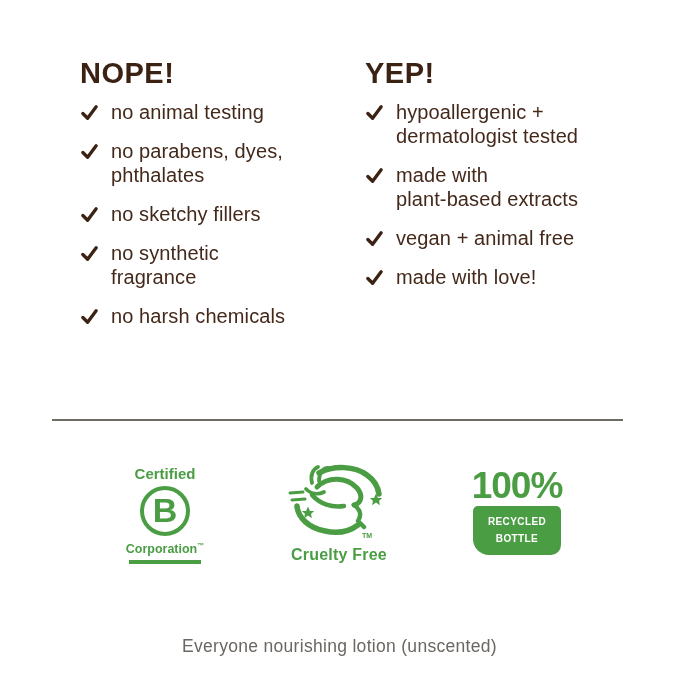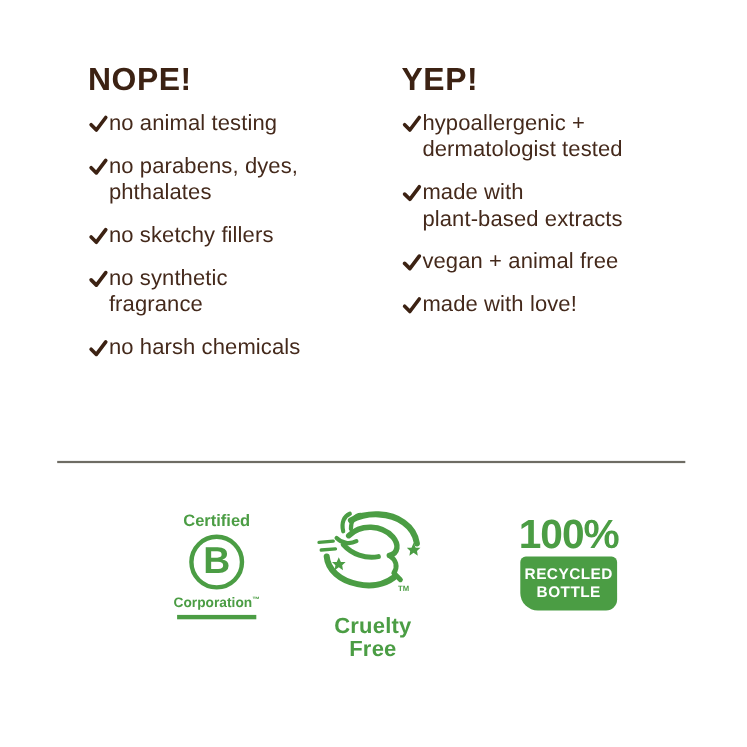--- a/index.html
+++ b/index.html
@@ -14,51 +14,51 @@
   body{font-family:"Liberation Sans","DejaVu Sans",sans-serif;}
   .panel{position:relative;width:679px;height:679px;background:#ffffff;overflow:hidden;}
 
   
   .col{position:absolute;top:56px;}
   .col-nope{left:80px;width:240px;}
   .col-yep{left:365px;width:270px;}
   .col-header{font-size:29px;font-weight:800;letter-spacing:.5px;line-height:34px;
     color:var(--header-brown);margin-bottom:10px;}
   ul.check-list{list-style:none;}
-  ul.check-list li{display:flex;align-items:flex-start;gap:0;margin-bottom:15px;}
+  ul.check-list li{display:flex;align-items:flex-start;gap:12px;margin-bottom:15px;}
   .check{width:19px;height:19px;flex:none;margin-top:3px;color:var(--header-brown);}
   .item-label{font-size:20px;line-height:24px;letter-spacing:.1px;color:var(--text-brown);
     white-space:pre-line;}
 
   
   .divider{position:absolute;left:52px;top:419px;width:571px;height:2px;
     background:var(--divider-gray);}
 
   
   .badge{position:absolute;text-align:center;color:var(--logo-green);}
-  .badge-bcorp{left:121px;top:466px;width:88px;margin-left:32px;}
+  .badge-bcorp{left:121px;top:466px;width:88px;}
   .bcorp-certified{font-size:15px;line-height:16px;font-weight:bold;}
   .bcorp-circle{width:50px;height:50px;border:4px solid var(--logo-green);border-radius:50%;
     margin:4px auto 3px;display:flex;align-items:center;justify-content:center;}
   .bcorp-letter{font-size:34px;font-weight:bold;line-height:1;transform:translateY(-1px);}
   .bcorp-corp{font-size:12.5px;line-height:14px;font-weight:bold;}
   .bcorp-corp sup{font-size:7px;}
   .bcorp-bar{width:72px;height:3.5px;background:var(--logo-green);margin:4px auto 0;}
 
   .badge-cruelty{left:280px;top:464px;width:118px;}
   .bunny-svg{width:104px;height:74px;color:var(--logo-green);}
-  .cruelty-label{font-size:20px;font-weight:bold;letter-spacing:.2px;line-height:21px;
-    margin-top:16px;}
+  .cruelty-label{font-size:16px;font-weight:bold;letter-spacing:.2px;line-height:21px;
+    margin-top:2px;}
   .cruelty-tm{position:absolute;right:26px;top:68px;font-size:7px;font-weight:bold;}
 
   .badge-recycled{left:471px;top:469px;width:92px;}
   .recycled-percent{font-size:37px;font-weight:800;line-height:34px;letter-spacing:-1px;}
   .recycled-pill{width:88px;margin:3px auto 0;background:var(--logo-green);color:#ffffff;
     border-radius:5px 5px 10px 16px;padding:7px 0 8px;}
-  .recycled-pill div{font-size:14px;font-weight:800;line-height:17px;letter-spacing:.4px;}
+  .recycled-pill div{font-size:10px;font-weight:800;line-height:17px;letter-spacing:.4px;}
 
   
   .caption{position:absolute;left:0;top:636px;width:679px;text-align:center;
     font-size:17.5px;letter-spacing:.3px;color:var(--caption-gray);}
 </style>
 </head>
 <body>
 
 <div class="panel">
 
@@ -163,14 +163,15 @@
   </div>
 
   <div class="badge badge-recycled">
     <div class="recycled-percent">100%</div>
     <div class="recycled-pill">
       <div>RECYCLED</div>
       <div>BOTTLE</div>
     </div>
   </div>
 
+  <div class="caption">Everyone nourishing lotion (unscented)</div>
 
 </div>
 
 </body></html>

